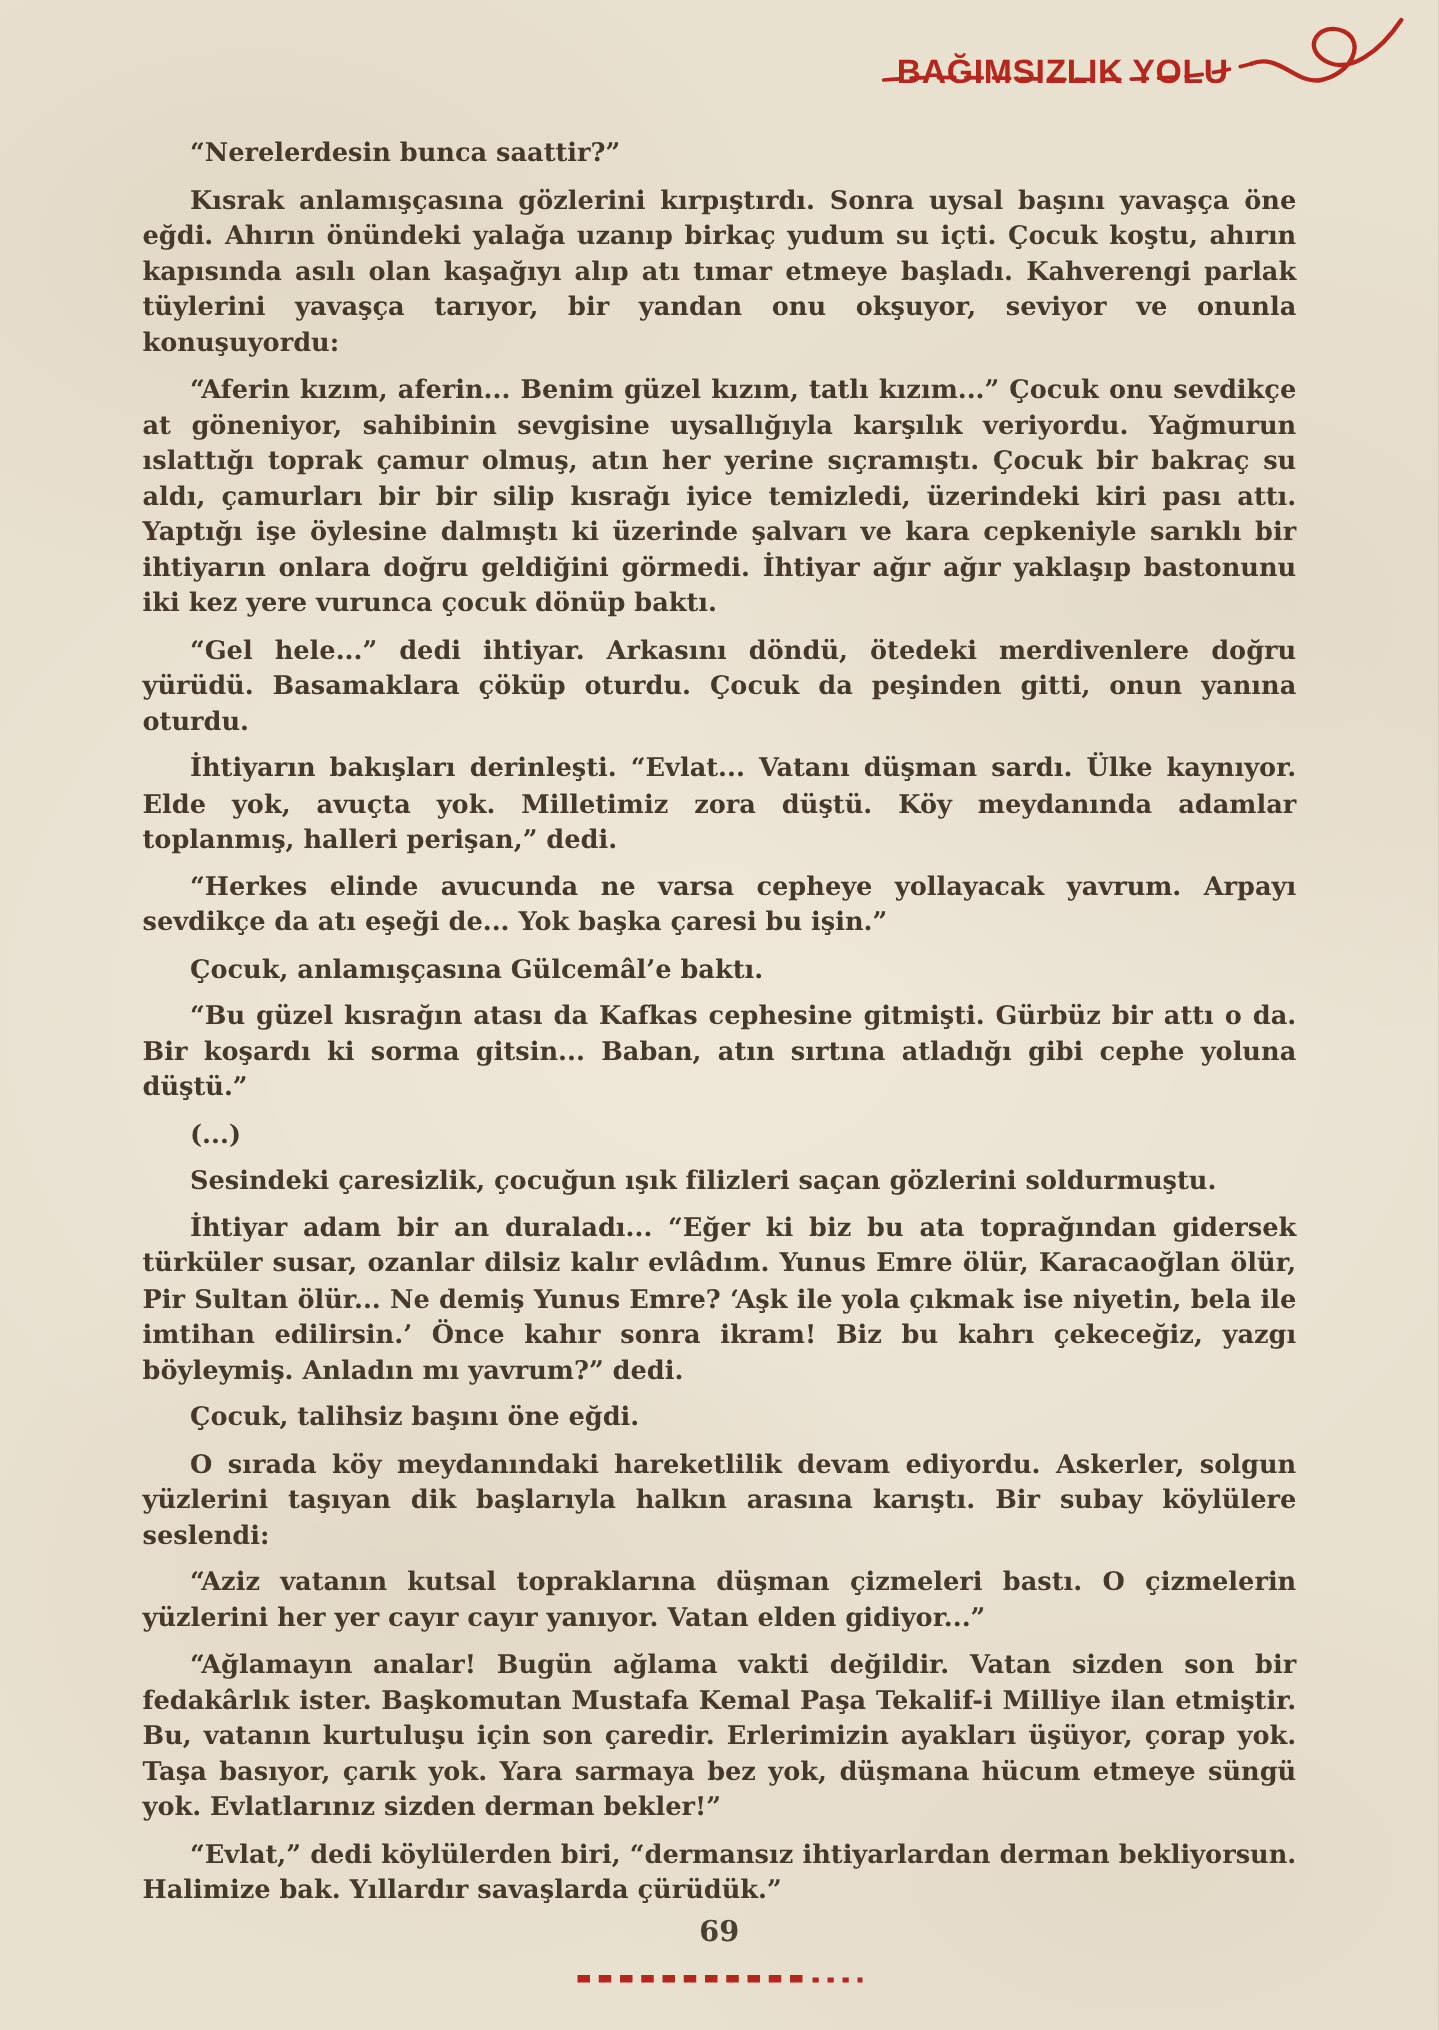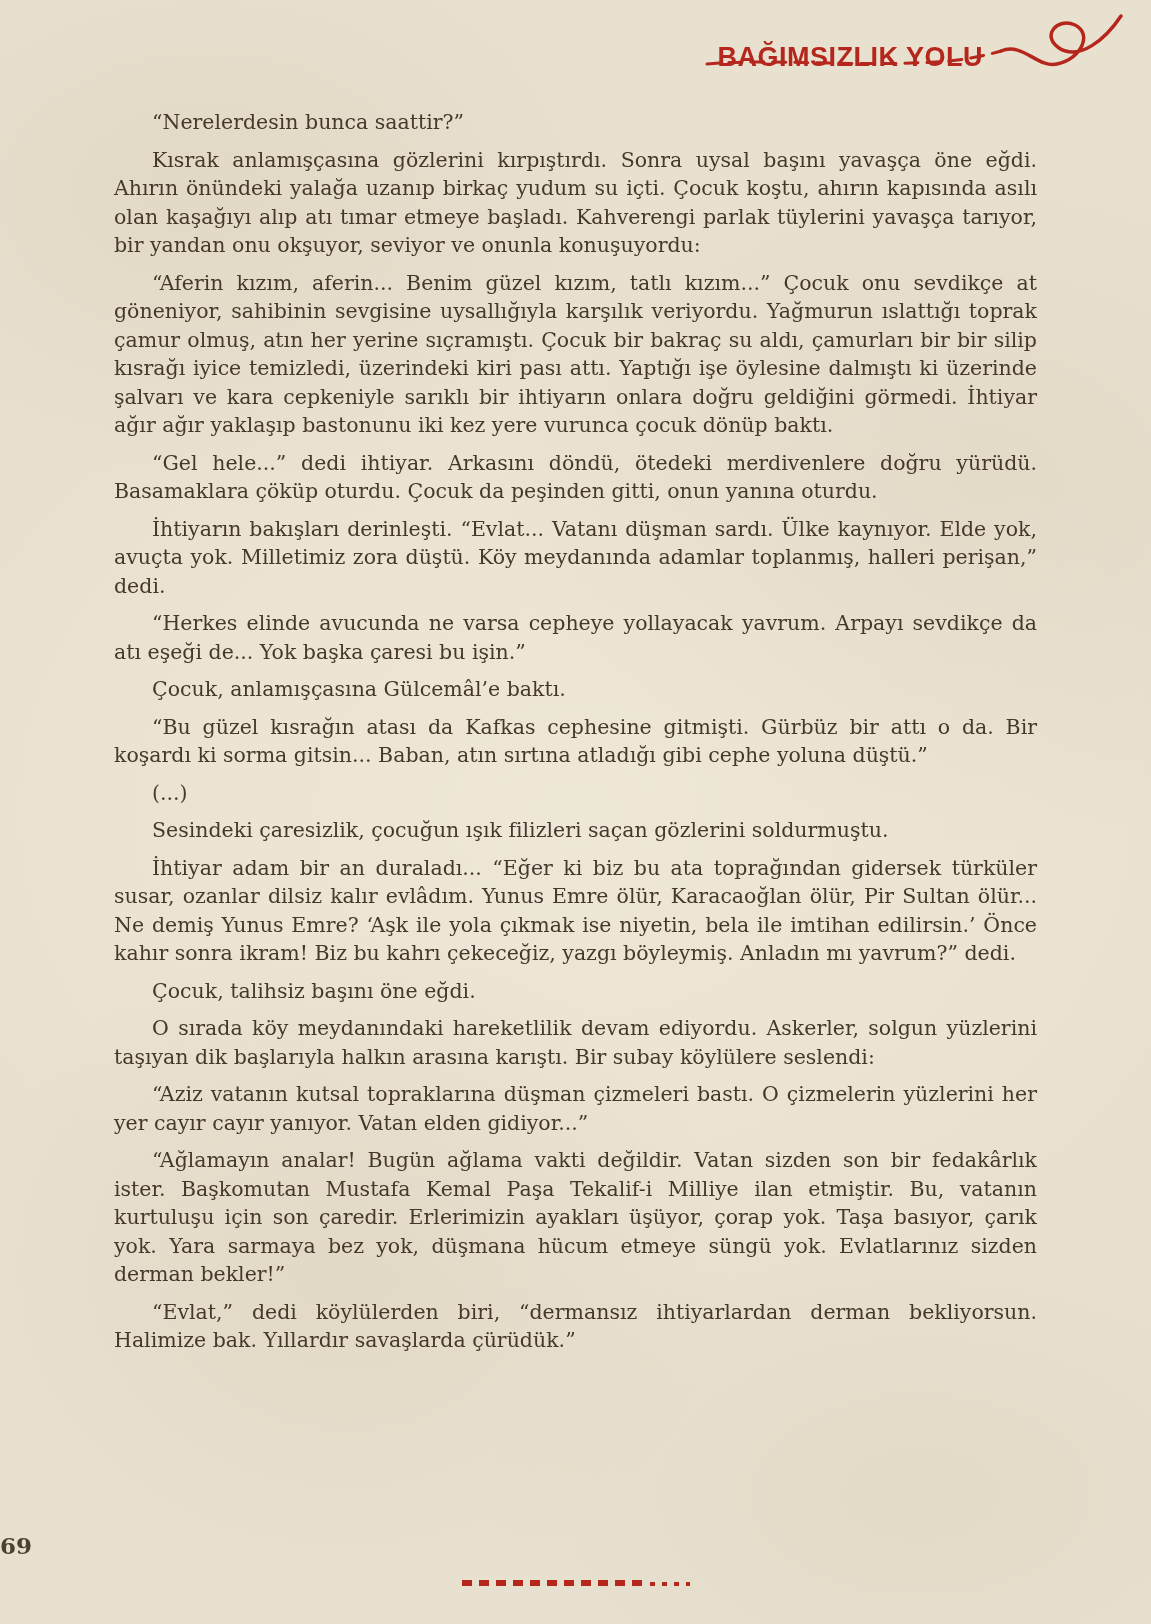--- a/index.html
+++ b/index.html
@@ -50,28 +50,30 @@
     position:absolute;top:6px;right:16px;
     width:434px;height:86px;
   }
   .story{
     position:absolute;
     top:108px;left:114px;
     width:923px;
     font-size:20.5px;
     line-height:28.5px;
     text-align:justify;
+    font-weight:bold;
   }
   .story p{
     text-indent:38px;
     margin:0 0 9px 0;
   }
   .footer-pagenum{
     position:absolute;
     top:1532px;left:0;width:100%;
+    text-align:center;
     font-size:23px;
     font-weight:bold;
     color:#4a4033;
   }
   .footer-doodle{
     position:absolute;
     top:1576px;left:50%;
     transform:translateX(-50%);
     width:236px;height:14px;
   }

